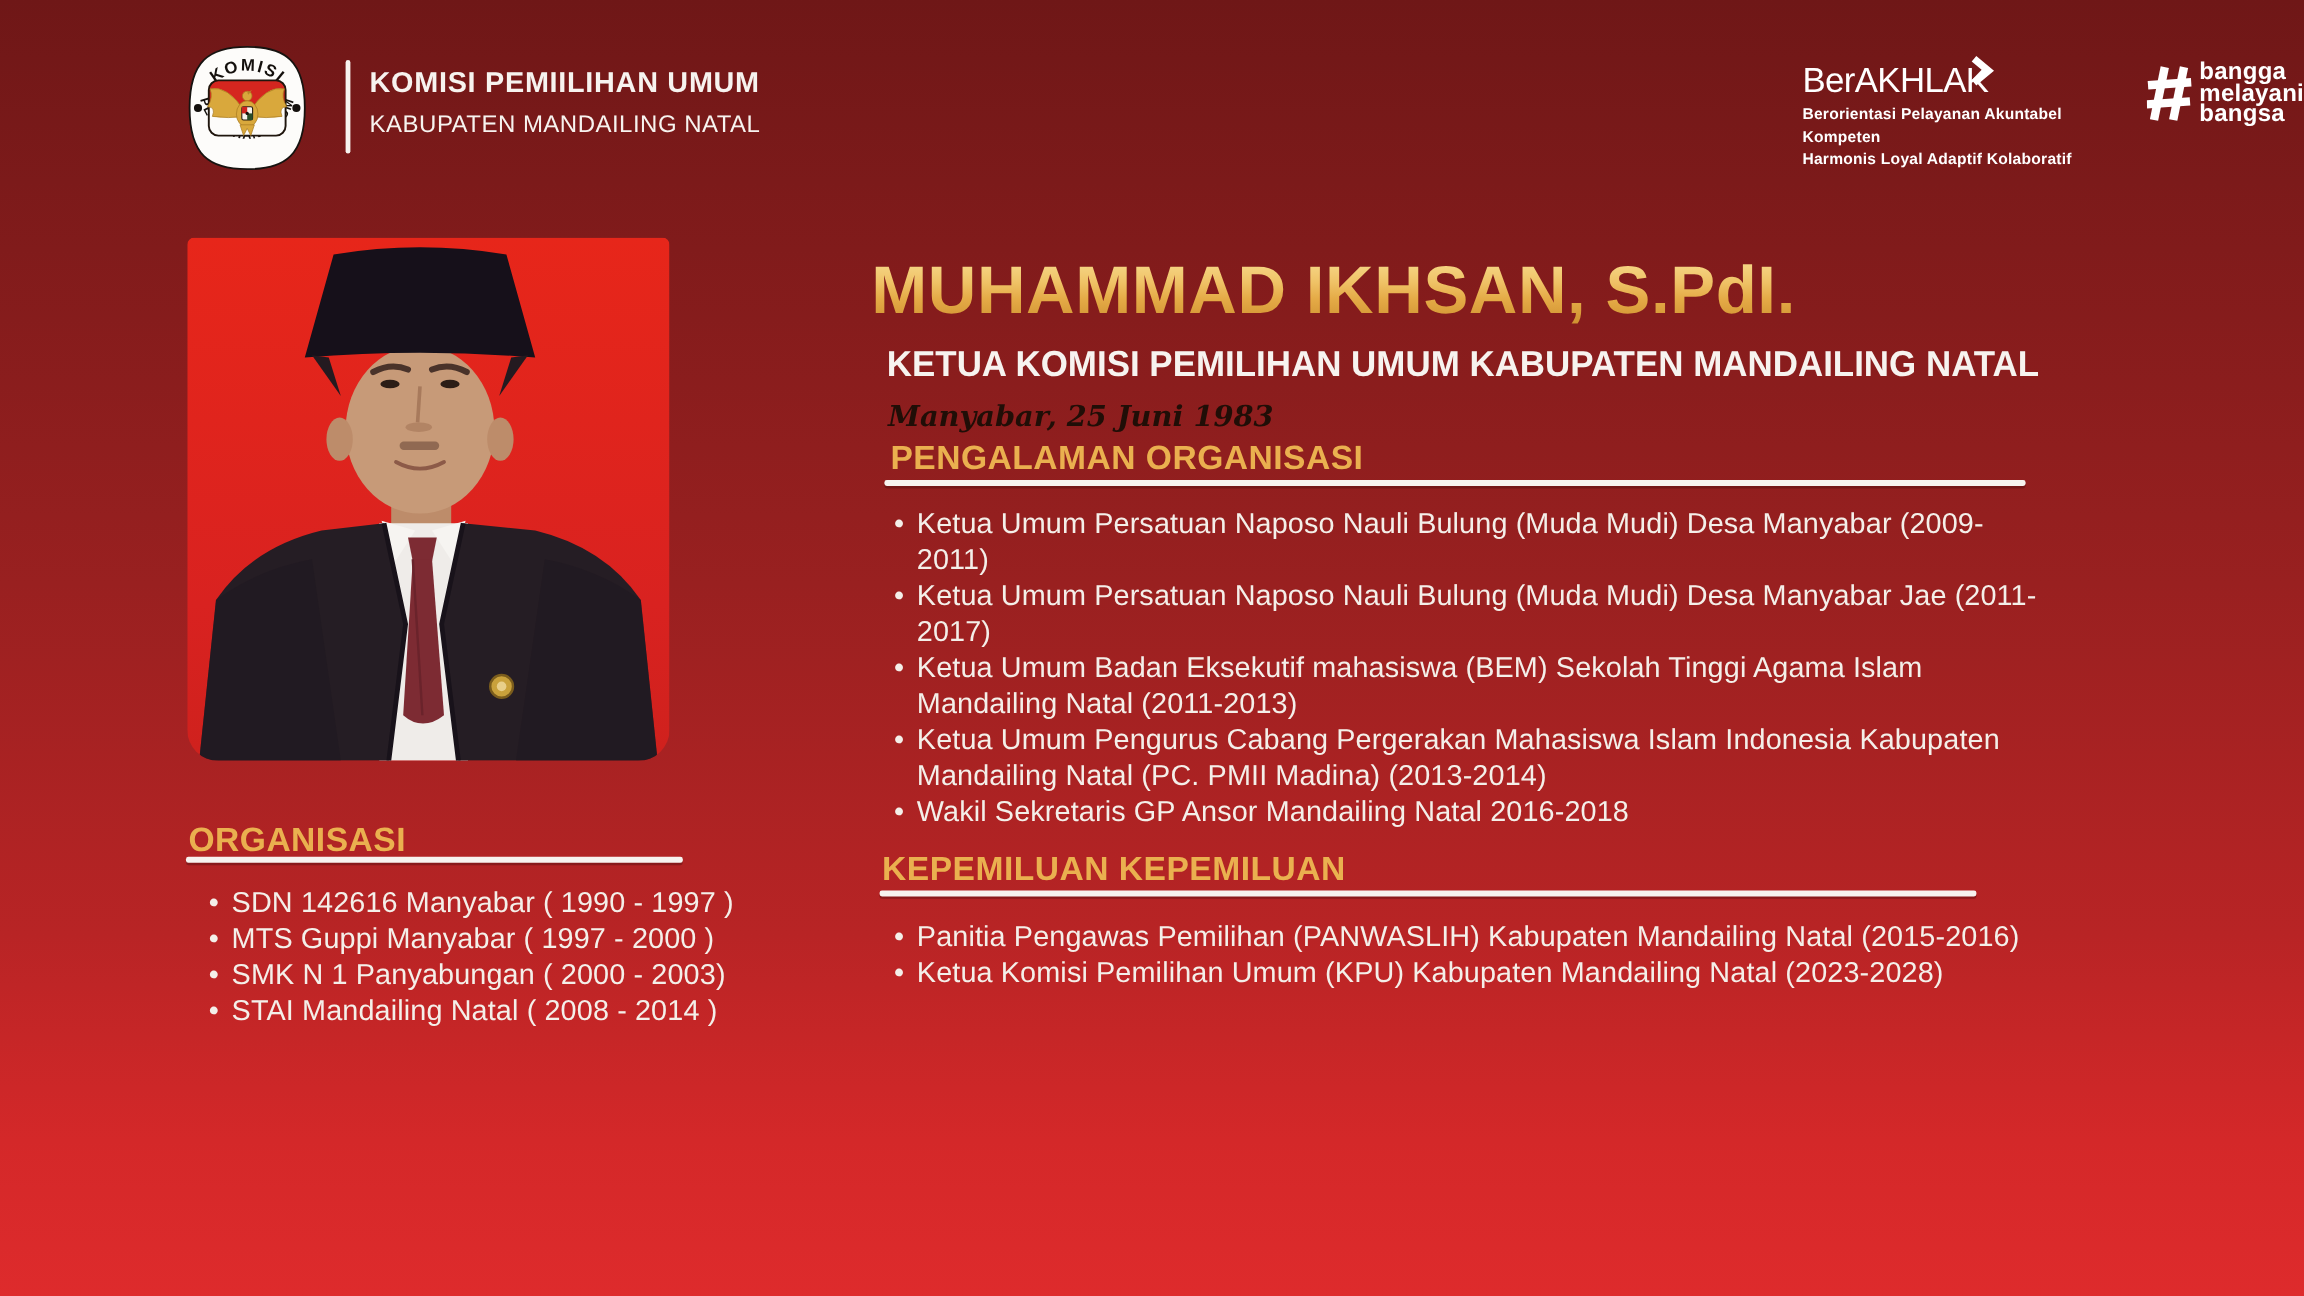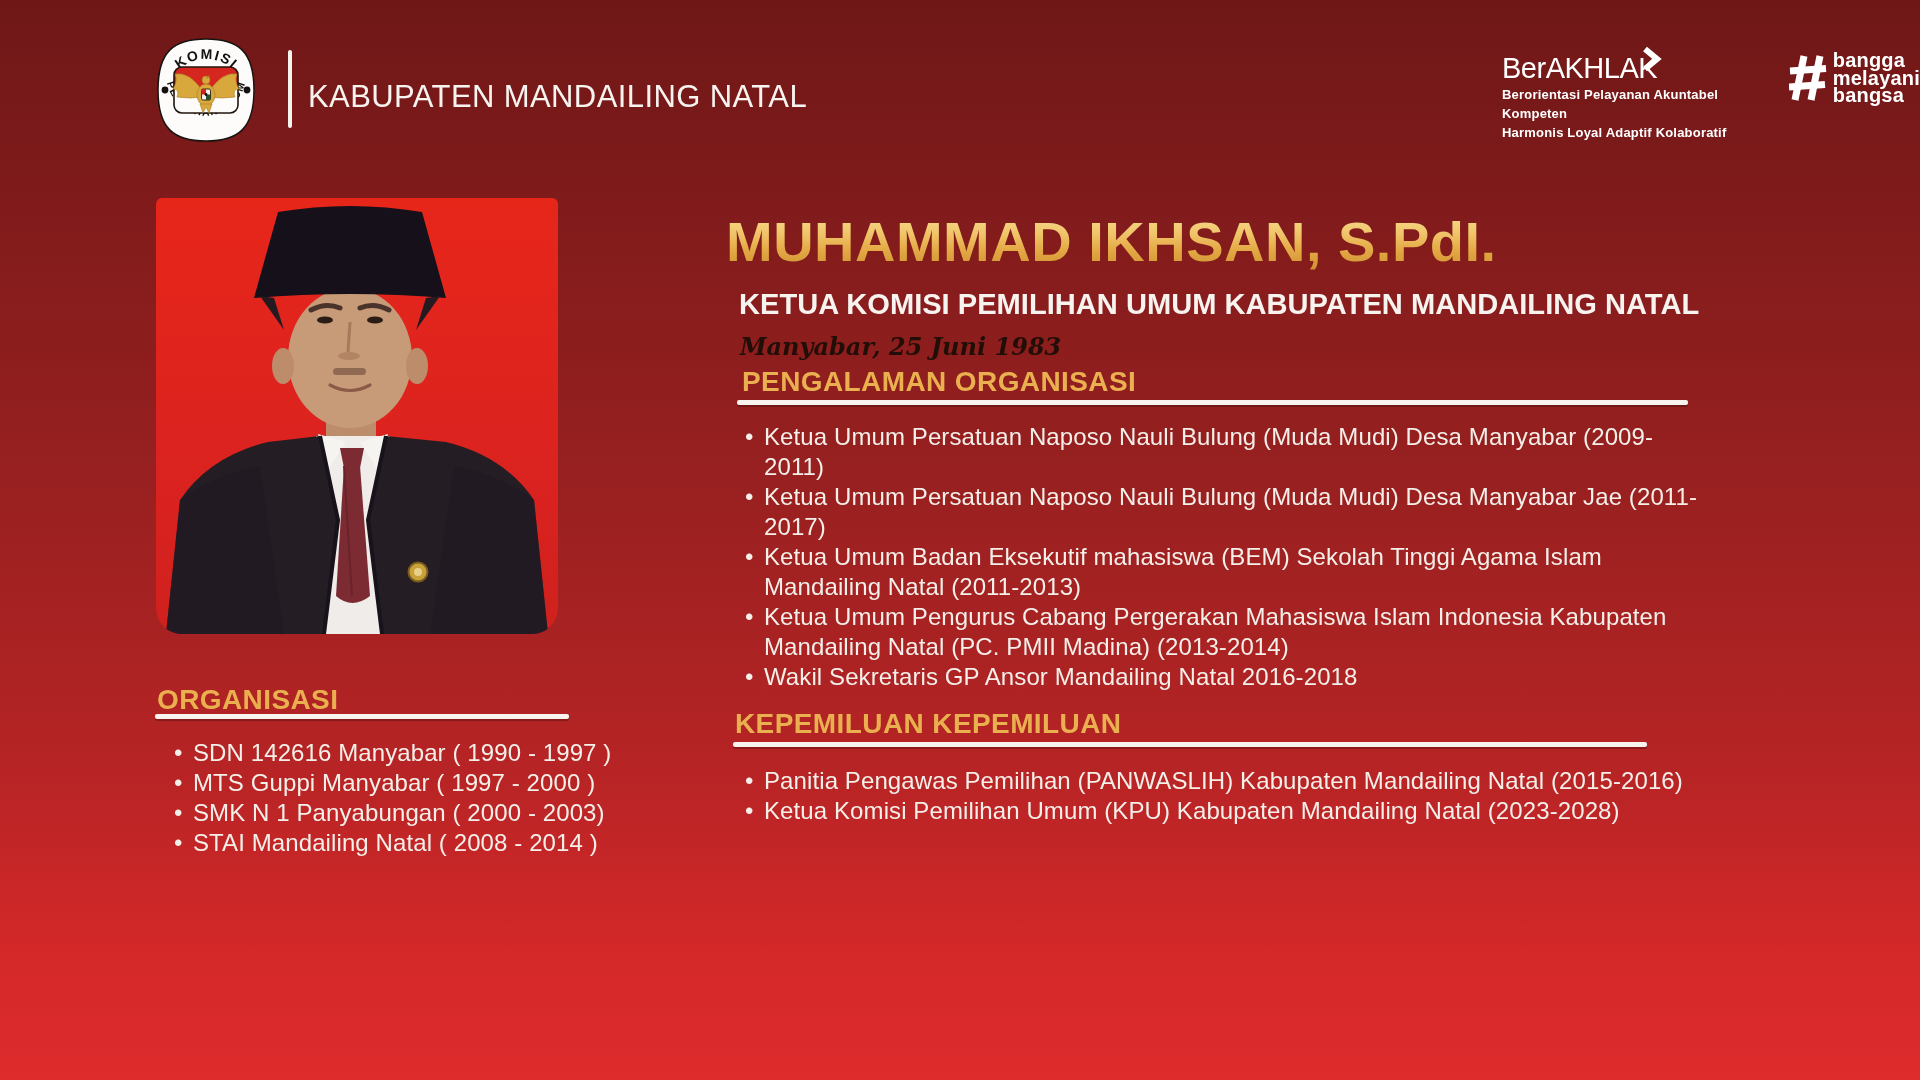--- a/index.html
+++ b/index.html
@@ -9,21 +9,21 @@
   .canvas {
     position:relative; width:1920px; height:1080px; overflow:hidden;
     background:linear-gradient(180deg,#6f1717 0%,#7c1a1a 14%,#992020 45%,#b82425 72%,#d42829 88%,#de2b2c 100%);
   }
 
   
   .kpu-logo { position:absolute; left:156px; top:36px; width:100px; height:108px; }
   .head-divider { position:absolute; left:288px; top:50px; width:4px; height:78px; background:#f7f3ef; border-radius:2px; }
   .inst { position:absolute; left:308px; top:56px; color:#f7f3ef; }
   .inst-line1 { font-size:24px; font-weight:700; letter-spacing:.6px; }
-  .inst-line2 { font-size:31px; font-weight:400; letter-spacing:.4px; margin-top:23px; }
+  .inst-line2 { font-size:20px; font-weight:400; letter-spacing:.4px; margin-top:9px; }
 
   
   .berakhlak { position:absolute; left:1502px; top:48px; display:flex; align-items:flex-start; color:#fff; }
   .ba-left { position:relative; padding-top:6px; }
   .ba-title { font-size:29px; font-weight:400; letter-spacing:-0.5px; line-height:1; }
   .ba-arrow { position:absolute; left:140px; top:-2px; }
   .ba-tag { font-size:13px; font-weight:600; letter-spacing:.2px; line-height:1.45; margin-top:3px; }
   .ba-right { display:flex; align-items:center; margin-left:12px; padding-top:4px; }
   .ba-hash { margin-right:6px; }
   .ba-words { font-size:20px; font-weight:700; line-height:.88; letter-spacing:.2px; }
@@ -99,20 +99,21 @@
       <rect x="45.5" y="52" width="9" height="11" rx="1.5" fill="#f5f2ee" stroke="#241a10" stroke-width="0.9"></rect>
       <rect x="45.5" y="52" width="4.5" height="5.5" fill="#ce2420"></rect>
       <rect x="50" y="57.5" width="4.5" height="5.5" fill="#2a4d2a"></rect>
       <circle cx="50" cy="57.5" r="1.4" fill="#14100d"></circle>
     </g>
   </svg>
 
   <div class="head-divider"></div>
 
   <div class="inst">
+    <div class="inst-line1">KOMISI PEMIILIHAN UMUM</div>
     <div class="inst-line2">KABUPATEN MANDAILING NATAL</div>
   </div>
 
   <div class="berakhlak">
     <div class="ba-left">
       <div class="ba-title">BerAKHLAK</div>
       <svg class="ba-arrow" width="20" height="28" viewBox="0 0 20 28">
         <polyline points="3,3 15,13 3,23" fill="none" stroke="#ffffff" stroke-width="6"></polyline>
       </svg>
       <div class="ba-tag">Berorientasi Pelayanan Akuntabel Kompeten</div>

